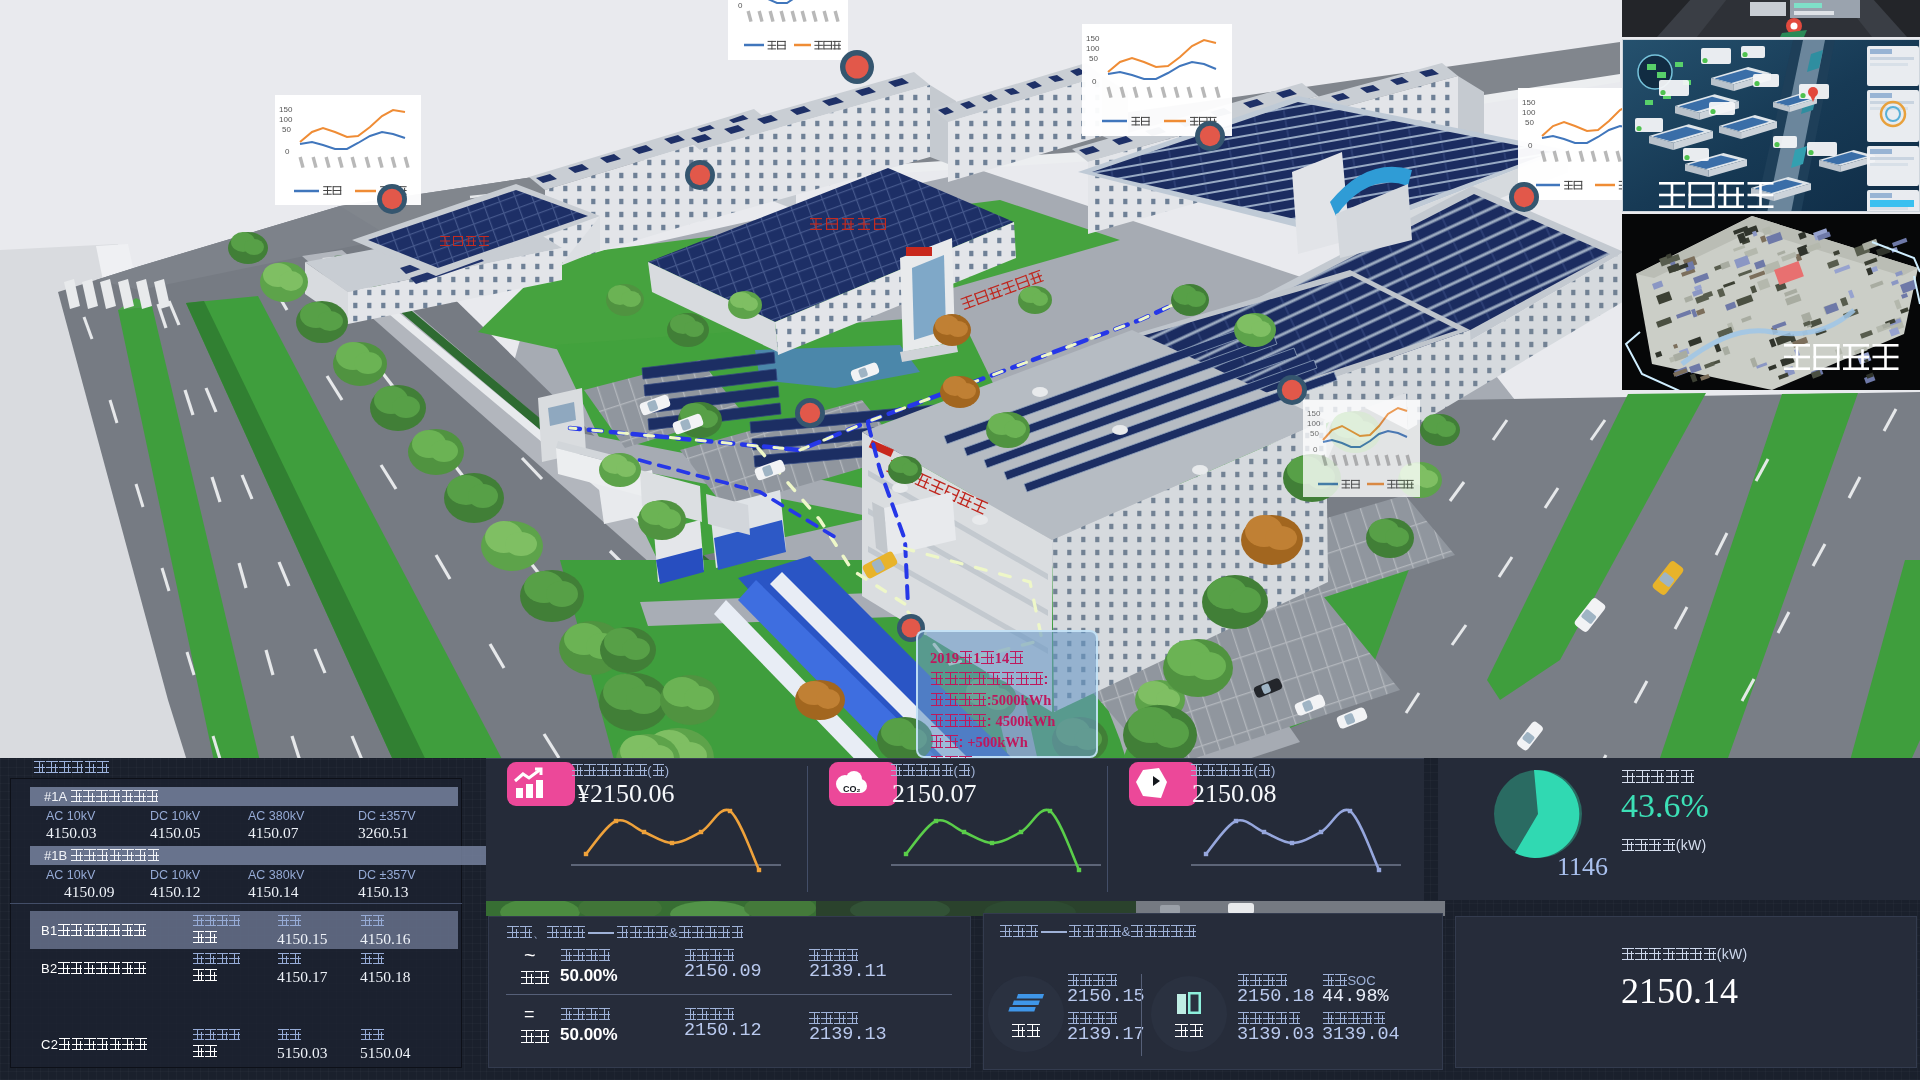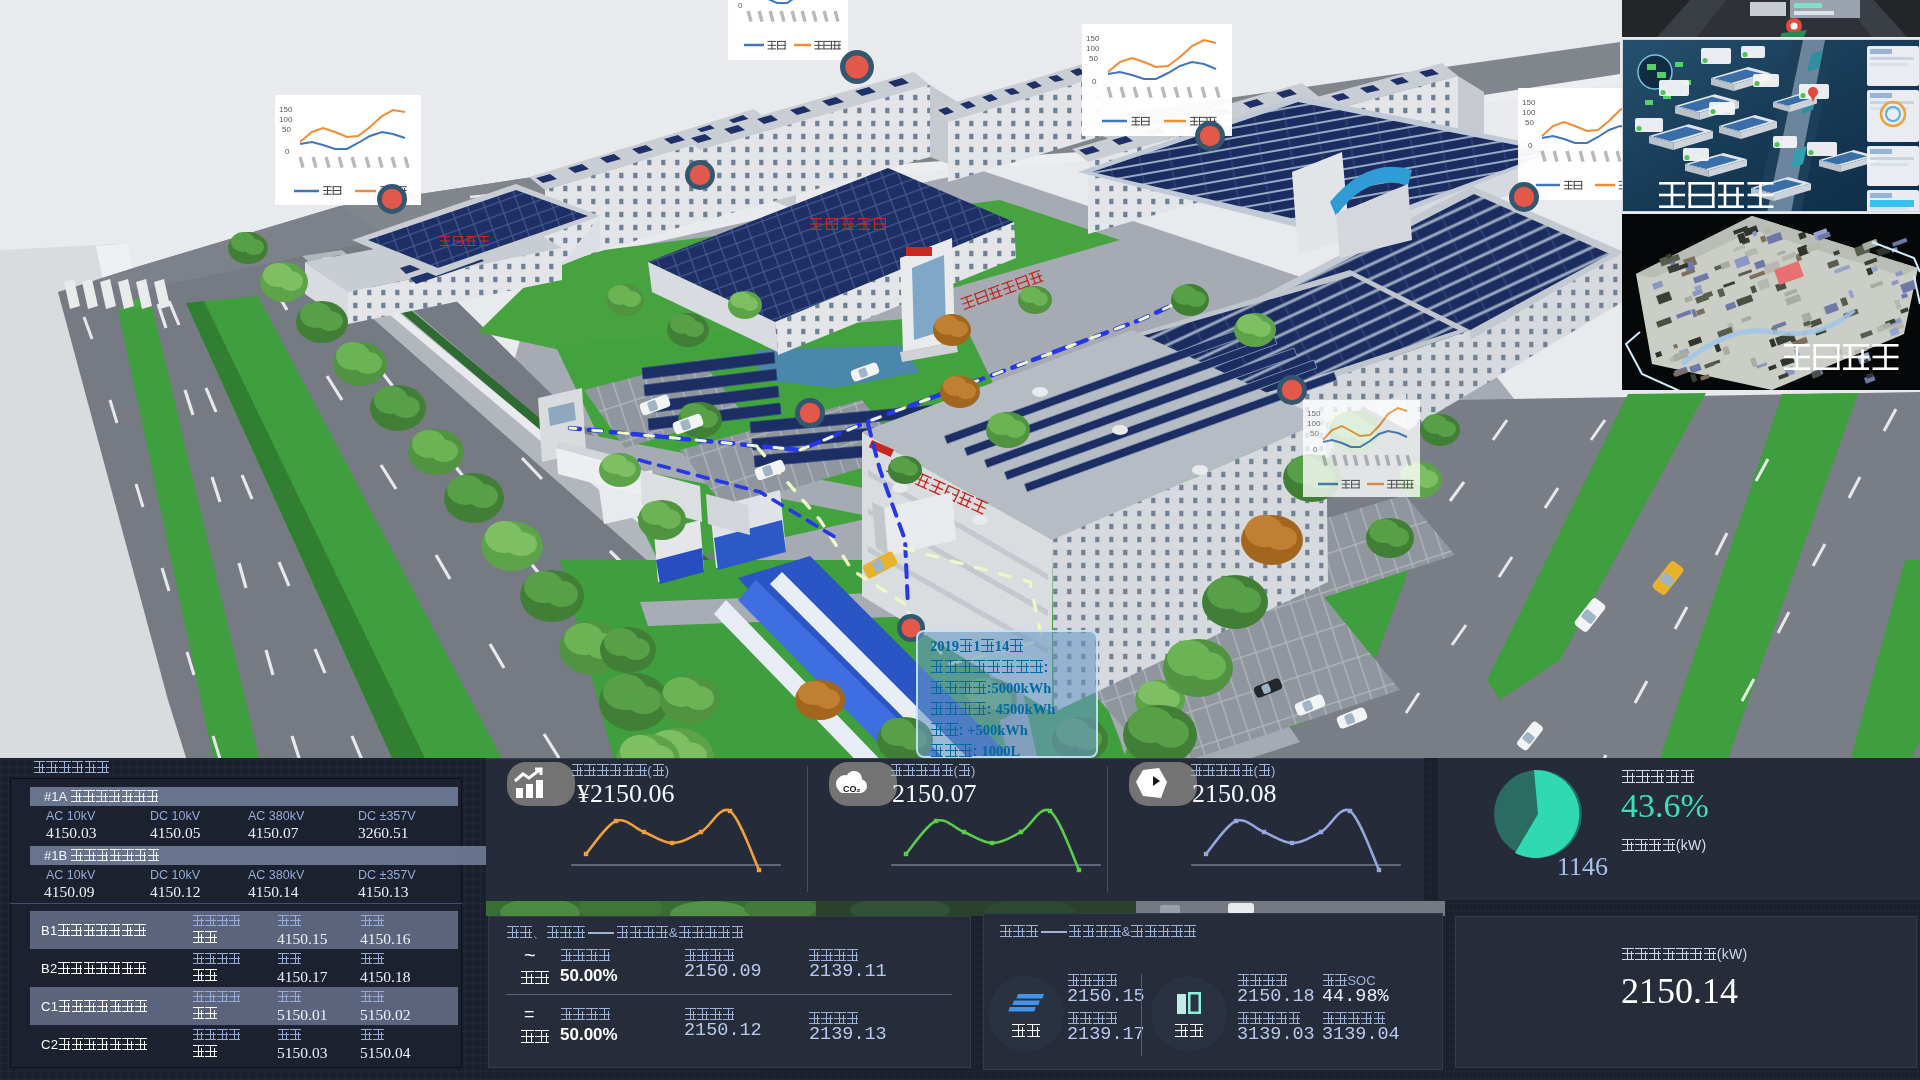--- a/index.html
+++ b/index.html
@@ -23,27 +23,27 @@
 .panel{position:absolute;background-image:repeating-linear-gradient(0deg,rgba(255,255,255,.018) 0 1px,transparent 1px 8px),
  repeating-linear-gradient(90deg,rgba(255,255,255,.018) 0 1px,transparent 1px 8px)}
 .lbl{position:absolute;white-space:nowrap;letter-spacing:.02em}
 .hdr{position:absolute;height:19px;background:rgba(118,129,158,.85);color:#f2f4f8;font-size:13px;
  line-height:19px;padding-left:14px;white-space:nowrap}
 .col{position:absolute;font-size:12.5px;color:#96abd6;white-space:nowrap}
 .val{position:absolute;font-family:"Liberation Serif",serif;font-size:15.5px;color:#eef2f8;white-space:nowrap}
 .bigval{position:absolute;font-family:"Liberation Serif",serif;font-size:26px;color:#f6f8fb;white-space:nowrap}
 .col2{position:absolute;font-size:13px;color:#9fb2d8;white-space:nowrap}
 .num2{position:absolute;font-family:Liberation Mono, monospace;font-size:18.5px;color:#b9c9ee;white-space:nowrap}
-.icon{position:absolute;width:68px;height:44px;border-radius:19px;background:#737373}
+.icon{position:absolute;width:68px;height:44px;border-radius:9px;background:#ec4899}
 .circ{position:absolute;width:76px;height:76px;border-radius:50%;background:#2a3140}
 .cct{position:absolute;left:0;width:76px;top:46px;text-align:center;font-size:15px;font-weight:bold;color:#fff}
 .dashln{display:inline-block;width:26px;height:2px;background:#9fb2d8;vertical-align:.25em;margin:0 2px}
 #tip{position:absolute;left:916px;top:630px;width:182px;height:128px;border-radius:8px;
- background:rgba(105,152,196,.60);border:2px solid rgba(200,230,250,.9);padding:4px 0 0 12px;
- color:#0369a1;font-size:14.5px;font-weight:bold;line-height:21px}
+ background:rgba(105,152,196,.60);border:2px solid rgba(200,230,250,.9);padding:16px 0 0 12px;
+ color:#be185d;font-size:14.5px;font-weight:bold;line-height:21px}
 #tip .tl{white-space:nowrap}
 #tip b{font-family:"Liberation Serif",serif;font-weight:bold}
 </style></head><body>
 <div id="stage">
 
 <svg id="scene" width="1920" height="1080" viewBox="0 0 1920 1080" style="position:absolute;left:0;top:0">
       <defs>
 <pattern id="pv" width="16" height="12" patternUnits="userSpaceOnUse" patternTransform="rotate(-20)">
  <rect width="16" height="12" fill="#1d2f66"></rect>
           <rect x="0" y="0" width="16" height="1.2" fill="#45588c"></rect>
@@ -1518,21 +1518,21 @@
       <div class="col" style="left:358px;top:51px">DC ±357V</div>
       <div class="val" style="left:46px;top:66px">4150.03</div>
       <div class="val" style="left:150px;top:66px">4150.05</div>
       <div class="val" style="left:248px;top:66px">4150.07</div>
       <div class="val" style="left:358px;top:66px">3260.51</div>
       <div class="hdr" style="left:30px;top:88px;width:476px"><span class="lat">#1B </span><i class="c"></i><i class="c"></i><i class="c"></i><i class="c"></i><i class="c"></i><i class="c"></i><i class="c"></i></div>
       <div class="col" style="left:46px;top:110px">AC 10kV</div>
       <div class="col" style="left:150px;top:110px">DC 10kV</div>
       <div class="col" style="left:248px;top:110px">AC 380kV</div>
       <div class="col" style="left:358px;top:110px">DC ±357V</div>
-      <div class="val" style="left:44px;top:125px">4150.09</div>
+      <div class="val" style="left:64px;top:125px">4150.09</div>
       <div class="val" style="left:150px;top:125px">4150.12</div>
       <div class="val" style="left:248px;top:125px">4150.14</div>
       <div class="val" style="left:358px;top:125px">4150.13</div>
       <div style="position:absolute;left:10px;top:145px;width:452px;height:1px;background:#434e68"></div>
       <div style="position:absolute;left:30px;top:153px;width:428px;height:38px">
         <div style="position:absolute;inset:0;background:rgba(130,142,172,.62)"></div>
         <div class="lbl" style="left:11px;top:12px;font-size:13px;color:#fff"><span class="lat">B1</span><i class="c"></i><i class="c"></i><i class="c"></i><i class="c"></i><i class="c"></i><i class="c"></i><i class="c"></i></div>
         <div class="col" style="left:162px;top:3px"><i class="c"></i><i class="c"></i><i class="c"></i><i class="c"></i></div>
         <div class="lbl" style="left:162px;top:19px;font-size:13px;color:#fff"><i class="c"></i><i class="c"></i></div>
         <div class="col" style="left:247px;top:3px"><i class="c"></i><i class="c"></i></div>
@@ -1541,30 +1541,20 @@
         <div class="val" style="left:330px;top:19px">4150.16</div>
       </div>
       <div style="position:absolute;left:30px;top:191px;width:428px;height:38px">
         <div class="lbl" style="left:11px;top:12px;font-size:13px;color:#fff"><span class="lat">B2</span><i class="c"></i><i class="c"></i><i class="c"></i><i class="c"></i><i class="c"></i><i class="c"></i><i class="c"></i></div>
         <div class="col" style="left:162px;top:3px"><i class="c"></i><i class="c"></i><i class="c"></i><i class="c"></i></div>
         <div class="lbl" style="left:162px;top:19px;font-size:13px;color:#fff"><i class="c"></i><i class="c"></i></div>
         <div class="col" style="left:247px;top:3px"><i class="c"></i><i class="c"></i></div>
         <div class="val" style="left:247px;top:19px">4150.17</div>
         <div class="col" style="left:330px;top:3px"><i class="c"></i><i class="c"></i></div>
         <div class="val" style="left:330px;top:19px">4150.18</div>
-      </div>
-      <div style="position:absolute;left:30px;top:229px;width:428px;height:38px">
-        <div style="position:absolute;inset:0;background:rgba(130,142,172,.62)"></div>
-        <div class="lbl" style="left:11px;top:12px;font-size:13px;color:#fff"><span class="lat">C1</span><i class="c"></i><i class="c"></i><i class="c"></i><i class="c"></i><i class="c"></i><i class="c"></i><i class="c"></i></div>
-        <div class="col" style="left:162px;top:3px"><i class="c"></i><i class="c"></i><i class="c"></i><i class="c"></i></div>
-        <div class="lbl" style="left:162px;top:19px;font-size:13px;color:#fff"><i class="c"></i><i class="c"></i></div>
-        <div class="col" style="left:247px;top:3px"><i class="c"></i><i class="c"></i></div>
-        <div class="val" style="left:247px;top:19px">5150.01</div>
-        <div class="col" style="left:330px;top:3px"><i class="c"></i><i class="c"></i></div>
-        <div class="val" style="left:330px;top:19px">5150.02</div>
       </div>
       <div style="position:absolute;left:30px;top:267px;width:428px;height:38px">
         <div class="lbl" style="left:11px;top:12px;font-size:13px;color:#fff"><span class="lat">C2</span><i class="c"></i><i class="c"></i><i class="c"></i><i class="c"></i><i class="c"></i><i class="c"></i><i class="c"></i></div>
         <div class="col" style="left:162px;top:3px"><i class="c"></i><i class="c"></i><i class="c"></i><i class="c"></i></div>
         <div class="lbl" style="left:162px;top:19px;font-size:13px;color:#fff"><i class="c"></i><i class="c"></i></div>
         <div class="col" style="left:247px;top:3px"><i class="c"></i><i class="c"></i></div>
         <div class="val" style="left:247px;top:19px">5150.03</div>
         <div class="col" style="left:330px;top:3px"><i class="c"></i><i class="c"></i></div>
         <div class="val" style="left:330px;top:19px">5150.04</div>
       </div>

